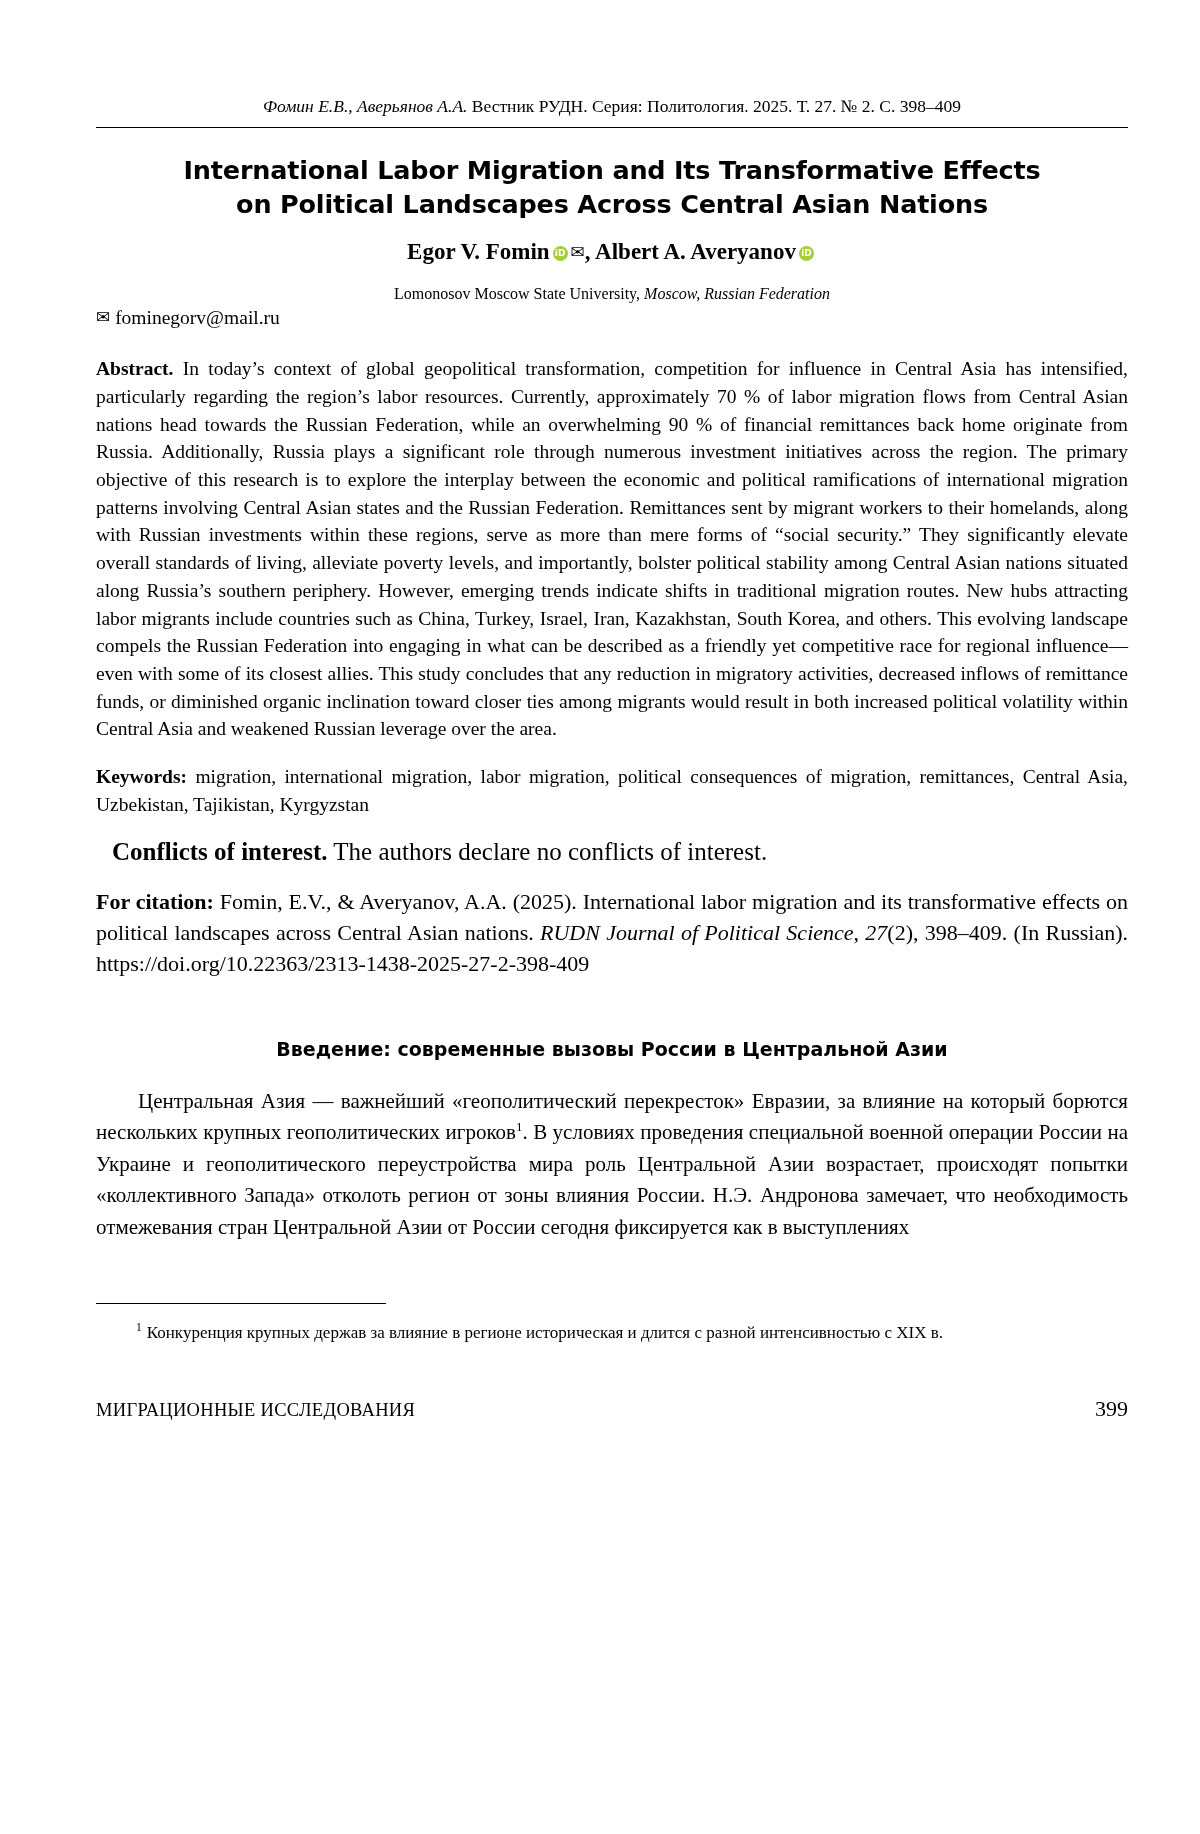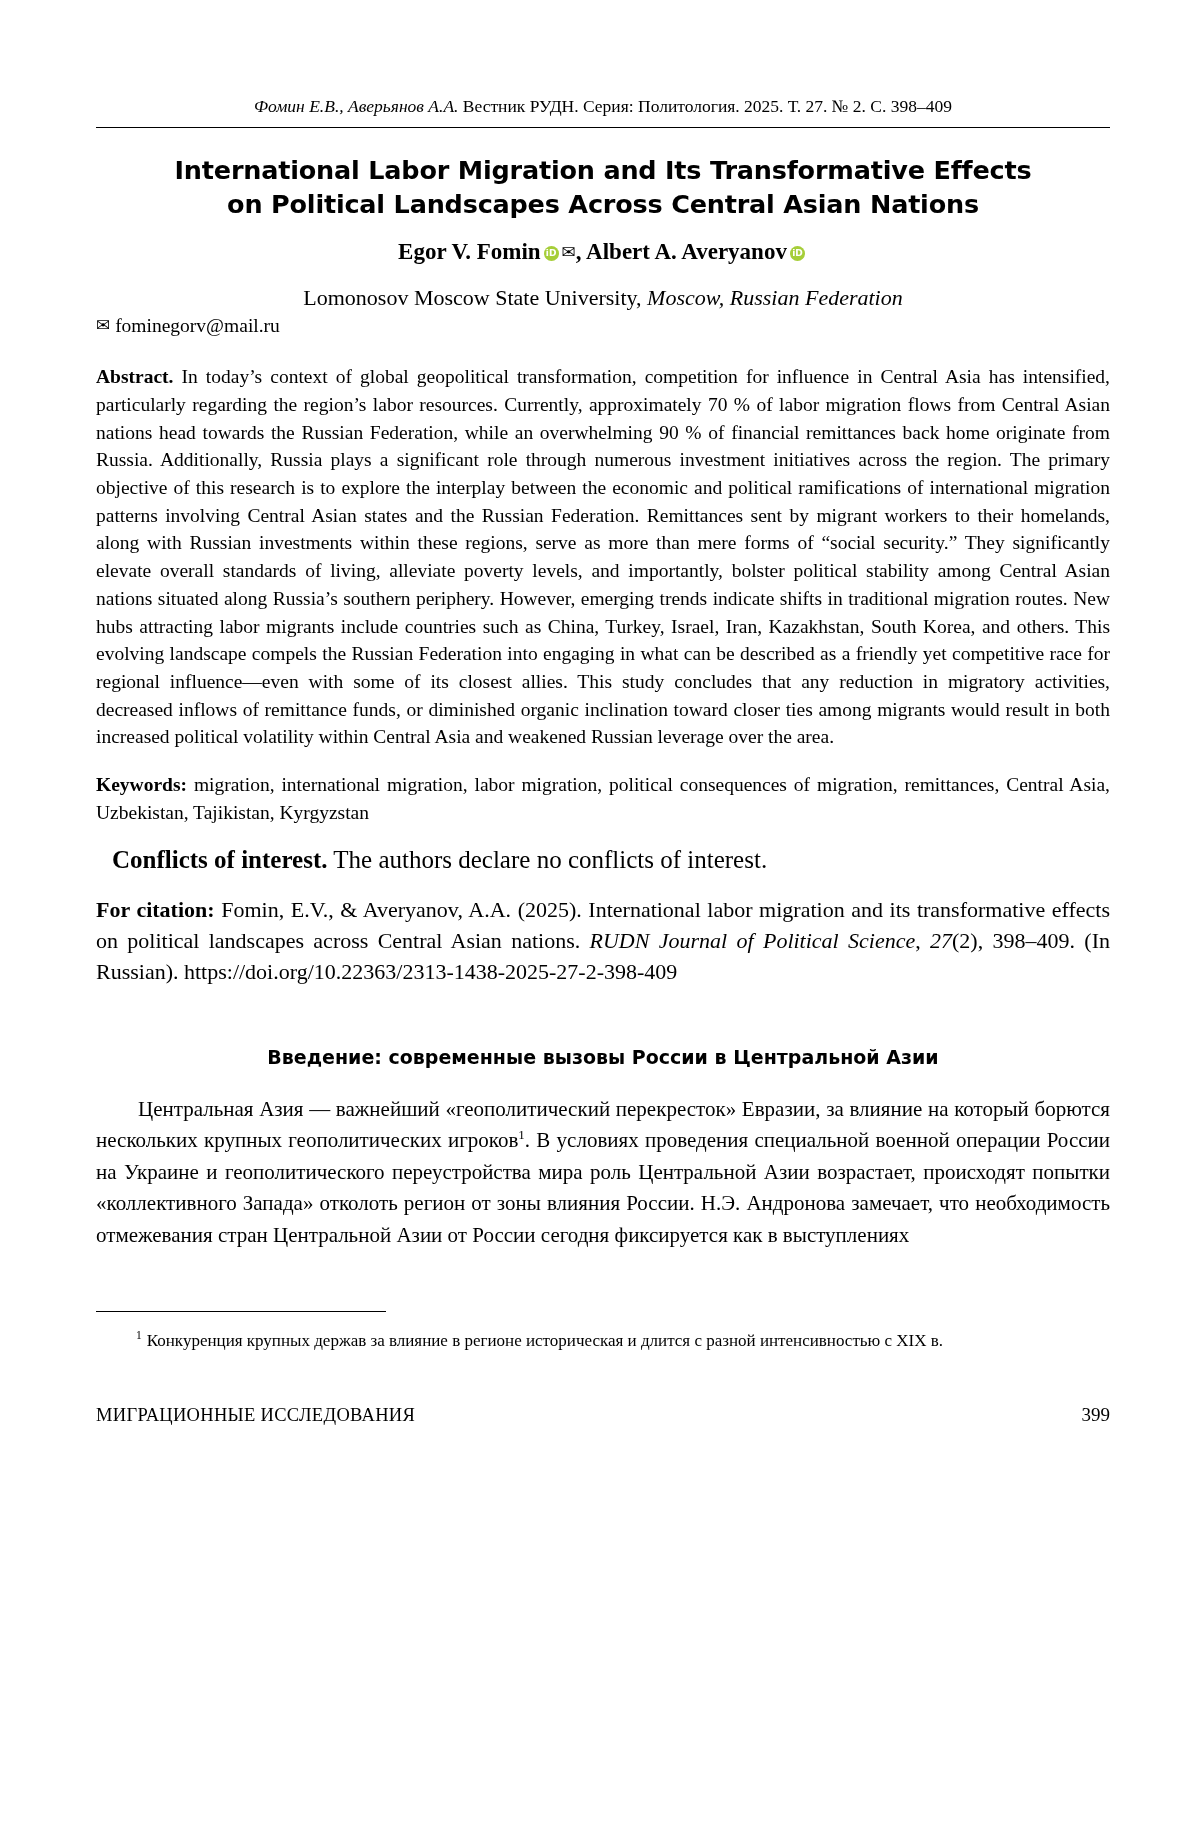--- a/index.html
+++ b/index.html
@@ -11,21 +11,21 @@
     width: 1200px;
     min-height: 1834px;
     font-family: "Liberation Serif", serif;
     color: #000000;
   }
   .page {
     position: relative;
     width: 1200px;
     min-height: 1834px;
     box-sizing: border-box;
-    padding: 96px 90px 40px 96px;
+    padding: 96px 72px 40px 96px;
   }
   .running-head {
     font-family: "Liberation Serif", serif;
     font-size: 17.5px;
     text-align: center;
     color: #000;
     padding-bottom: 10px;
   }
   .running-head .ital {
     font-style: italic;
@@ -66,21 +66,21 @@
     margin: 0 3px;
   }
   .envelope {
     font-family: "DejaVu Sans", sans-serif;
     font-size: 17px;
     font-weight: normal;
     vertical-align: 1px;
   }
   .affiliation {
     text-align: center;
-    font-size: 22px;
+    font-size: 16px;
     margin: 0 0 4px 0;
   }
   .affiliation .ital {
     font-style: italic;
   }
   .email-line {
     font-size: 19.5px;
     margin: 0 0 26px 0;
   }
   .abstract {
@@ -153,21 +153,21 @@
     display: flex;
     justify-content: space-between;
     align-items: baseline;
     margin-top: 52px;
     font-size: 18.5px;
   }
   .footer-left {
     letter-spacing: 0.3px;
   }
   .footer-right {
-    font-size: 19px;
+    font-size: 22px;
     margin-left: 36px;
   }
 </style>
 </head>
 <body>
 
 <div class="page">
 
   <div class="running-head">
     <span class="ital">Фомин Е.В., Аверьянов А.А.</span><span> Вестник РУДН. Серия: Политология. 2025. Т. 27. № 2. С. 398–409</span>

